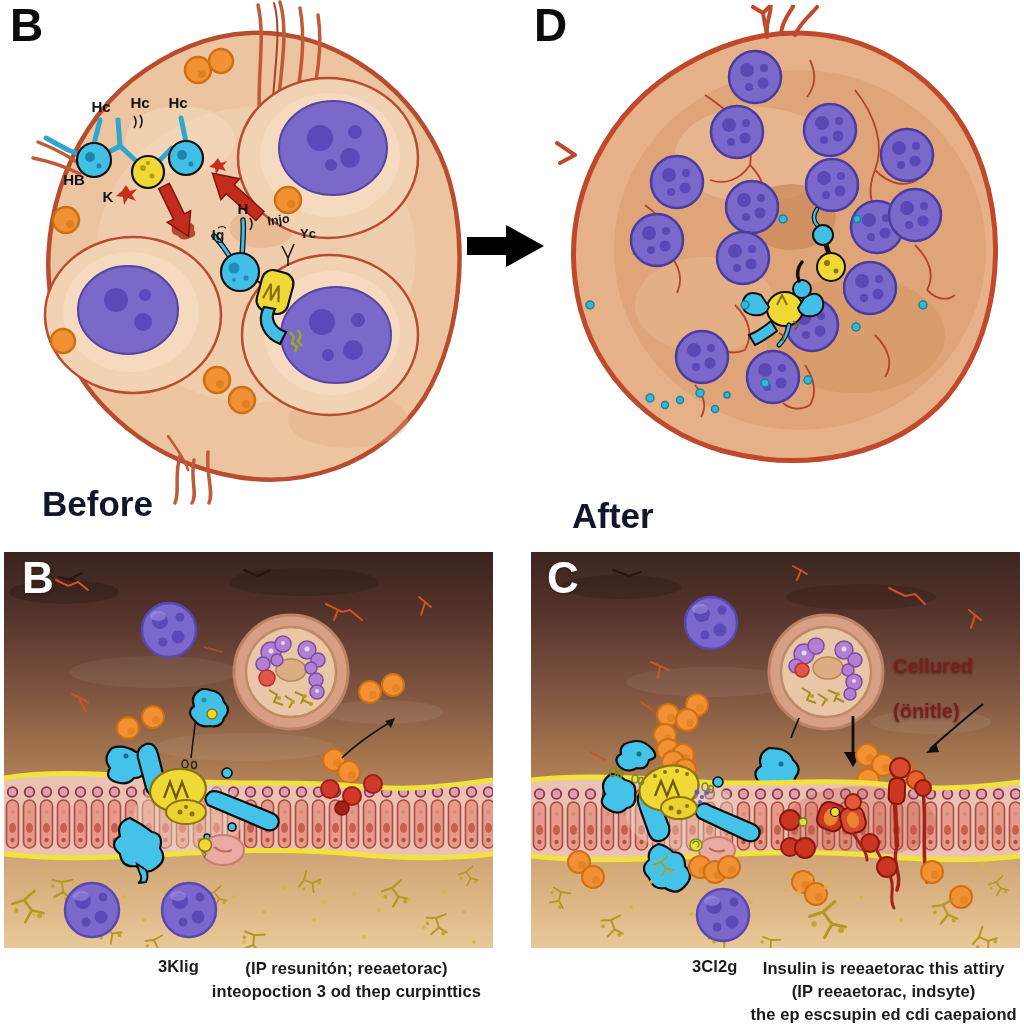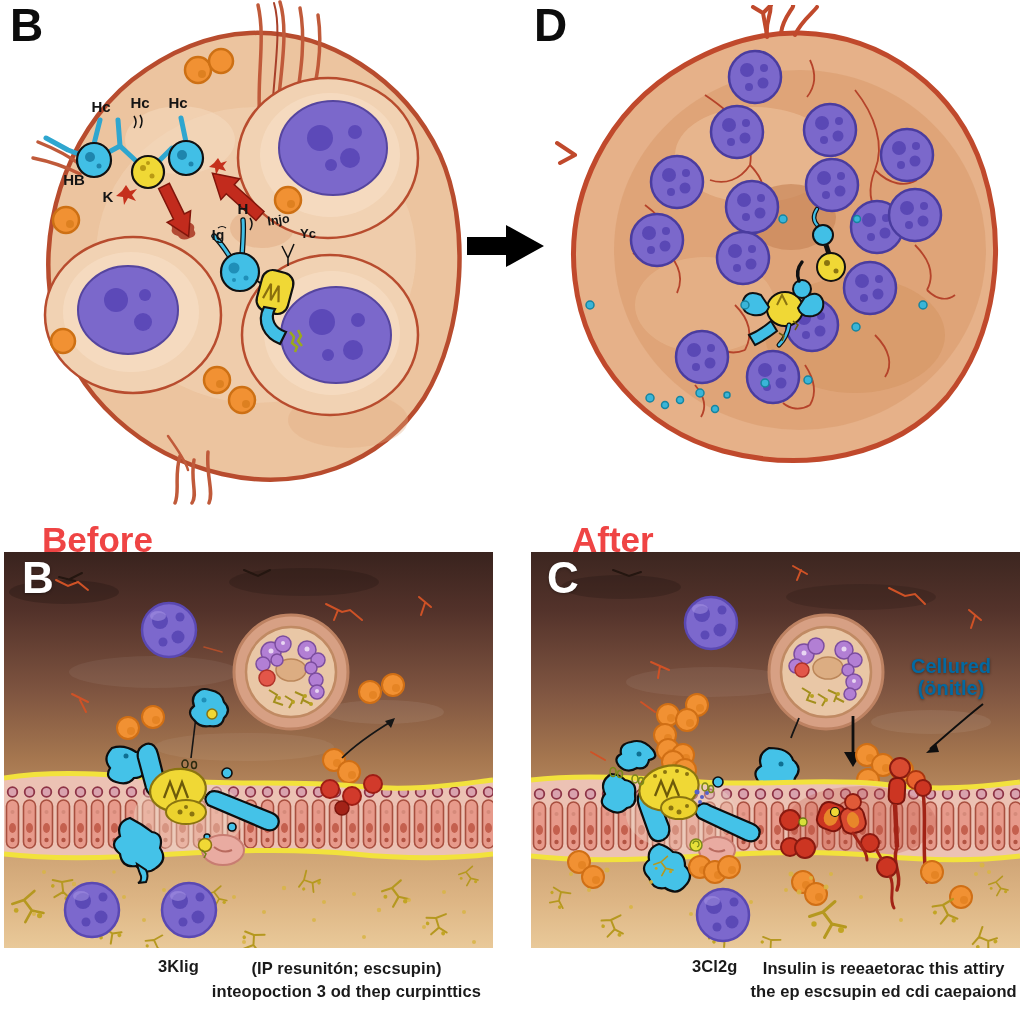--- a/index.html
+++ b/index.html
@@ -2,25 +2,25 @@
 <html><head>
 <meta charset="utf-8">
 <style>
   html,body{margin:0;padding:0;background:#fff;}
   #stage{position:relative;width:1024px;height:1024px;background:#ffffff;overflow:hidden;
          font-family:"Liberation Sans",sans-serif;}
   .abs{position:absolute;}
   .panel-letter{font-weight:700;font-size:46px;color:#0c0c0c;line-height:1;}
   .panel-letter-light{font-weight:700;font-size:44px;color:#ffffff;line-height:1;
         text-shadow:0 1px 3px rgba(0,0,0,.35);}
-  .stage-label{font-weight:700;font-size:35px;color:#ef4444;line-height:1;margin-top:36px;}
-  .cellured{width:116px;text-align:center;color:#0369a1;font-weight:700;font-size:20px;
+  .stage-label{font-weight:700;font-size:35px;color:#0f172a;line-height:1;}
+  .cellured{width:116px;text-align:left;color:#7f1d1d;font-weight:700;font-size:20px;
         line-height:1;text-shadow:0 1px 3px rgba(0,0,0,.45);}
   .cellured span{display:block;}
-  .cellured .l2{margin-top:2px;}
+  .cellured .l2{margin-top:25px;}
   .caption{position:absolute;top:957px;display:flex;gap:13px;
         font-weight:700;font-size:16.5px;color:#1a1a1a;letter-spacing:.1px;}
   .cap-prefix{white-space:nowrap;}
   .cap-lines{display:flex;flex-direction:column;align-items:center;line-height:23px;white-space:nowrap;}
   svg{display:block;}
 </style>
 </head>
 <body>
 
 <div id="stage">
@@ -251,21 +251,21 @@
     </g>
   </svg>
 
   <svg class="abs" style="left:464px;top:219px" width="86" height="54" viewBox="0 0 86 54">
     <polygon points="3,18 42,18 42,6 80,27 42,48 42,36 3,36" fill="#000000"></polygon>
   </svg>
 
   <div class="abs panel-letter" style="left:10px;top:2px">B</div>
   <div class="abs panel-letter" style="left:534px;top:2px">D</div>
   <div class="abs stage-label" style="left:42px;top:486px">Before</div>
-  <div class="abs stage-label" style="left:572px;top:486px">After</div>
+  <div class="abs stage-label" style="left:572px;top:498px">After</div>
 
   <svg class="abs" style="left:4px;top:552px" width="489" height="396" viewBox="0 0 489 396">
     <defs>
       <linearGradient id="bgL" x1="0" y1="0" x2="0" y2="1">
         <stop offset="0" stop-color="#39231e"></stop>
           <stop offset="0.15" stop-color="#53322a"></stop>
         <stop offset="0.35" stop-color="#7e5440"></stop>
           <stop offset="0.52" stop-color="#a5764f"></stop>
         <stop offset="0.7" stop-color="#c79b6e"></stop>
           <stop offset="0.88" stop-color="#ddb584"></stop>
@@ -690,25 +690,26 @@
   <div class="abs panel-letter-light" style="left:547px;top:556px">C</div>
 
   <div class="abs cellured" style="left:893px;top:656px">
     <span>Cellured</span>
     <span class="l2">(önitle)</span>
   </div>
 
   <div class="caption" style="left:158px">
     <span class="cap-prefix">3Klig</span>
     <span class="cap-lines">
-      <span>(IP resunitón; escsupin)</span>
+      <span>(IP resunitón; reeaetorac)</span>
       <span>inteopoction 3 od thep curpinttics</span>
     </span>
   </div>
   <div class="caption" style="left:692px">
     <span class="cap-prefix">3Cl2g</span>
     <span class="cap-lines">
       <span>Insulin is reeaetorac this attiry</span>
+      <span>(IP reeaetorac, indsyte)</span>
       <span>the ep escsupin ed cdi caepaiond</span>
     </span>
   </div>
 
 </div>
 
 </body></html>

